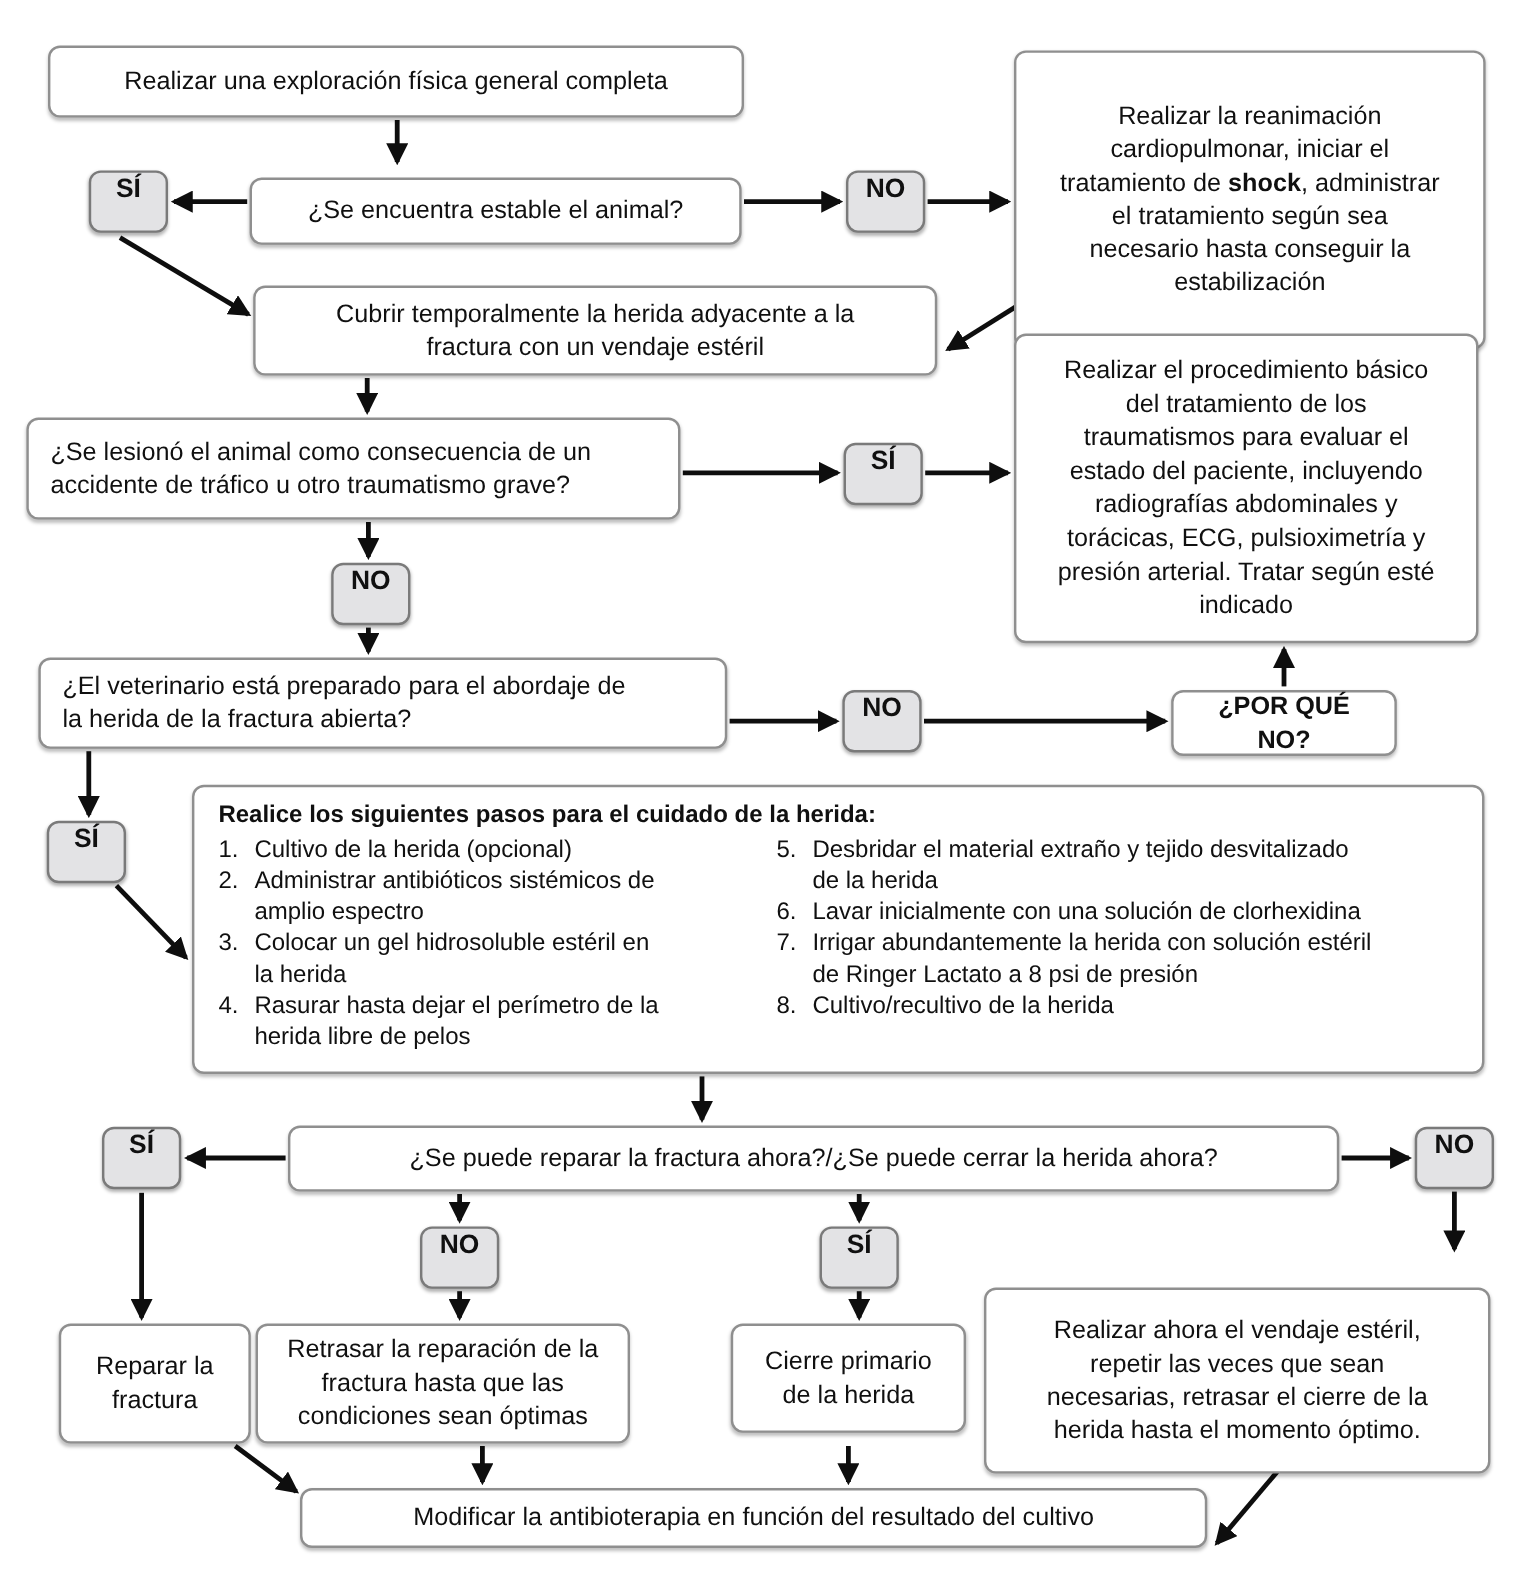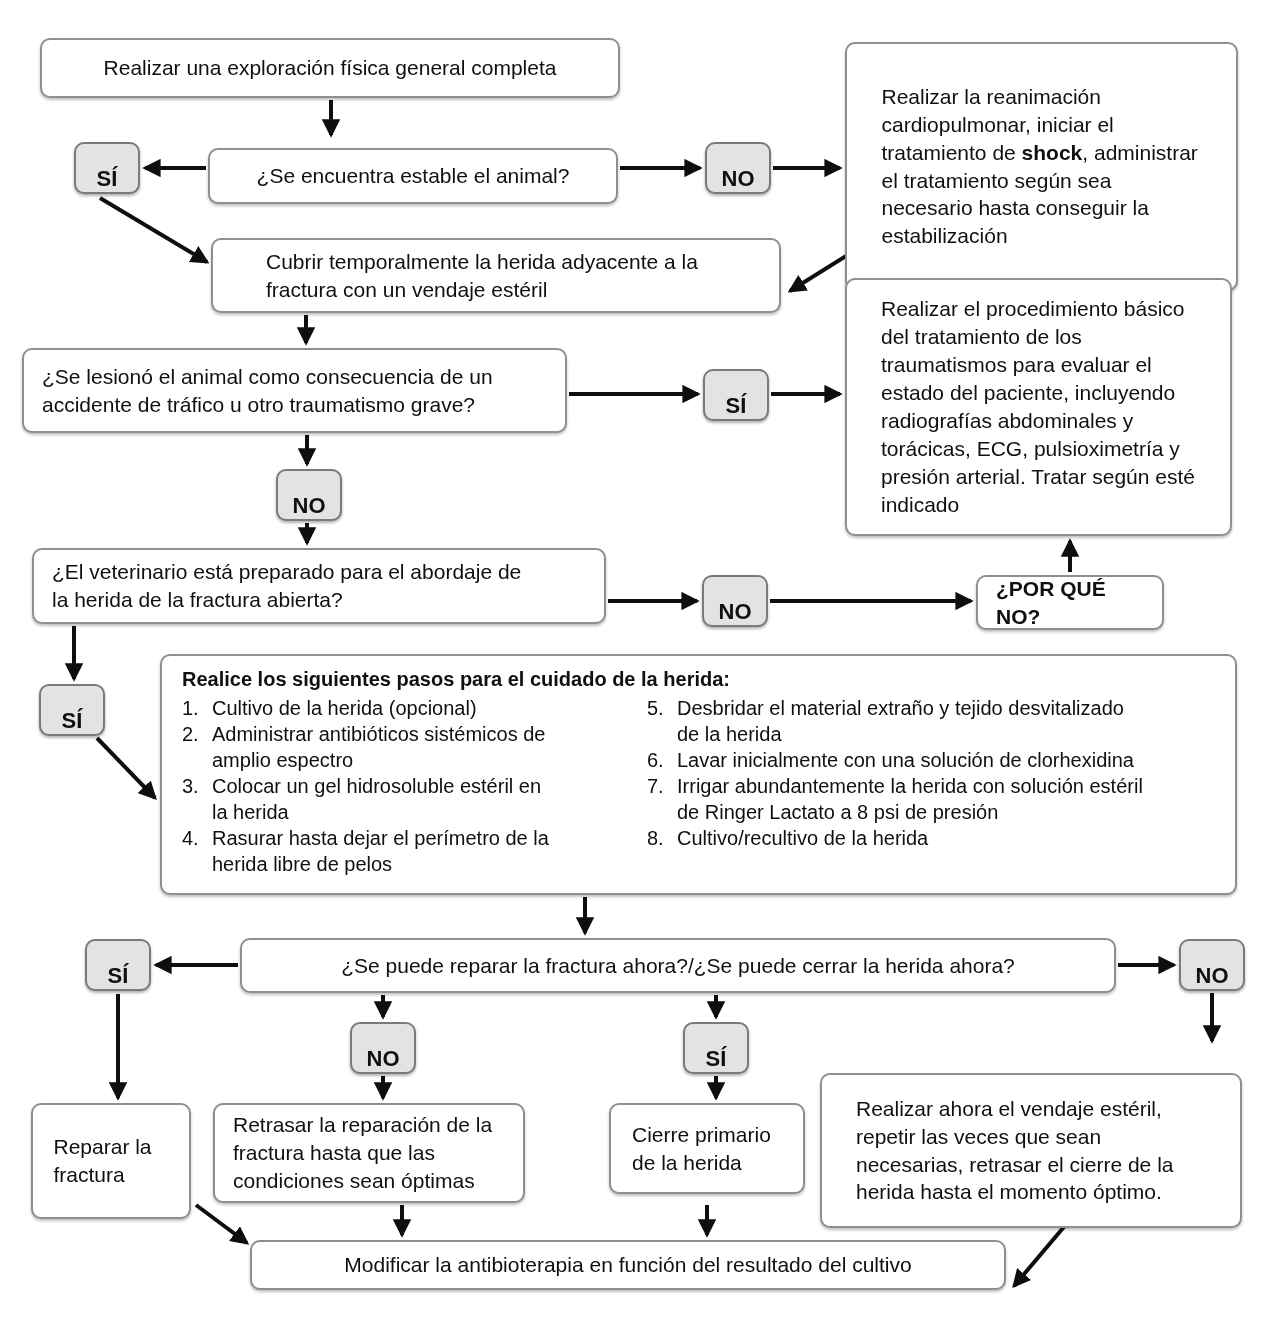--- a/index.html
+++ b/index.html
@@ -7,29 +7,29 @@
     position:relative;width:1275px;height:1320px;background:#ffffff;
     font-family:"Liberation Sans","DejaVu Sans",sans-serif;color:#101010;
     overflow:hidden;
   }
   .arrows{position:absolute;left:0;top:0;width:1275px;height:1320px;}
   .arrows line{stroke:#0e0e0e;stroke-width:4;}
   .box{
     position:absolute;background:#ffffff;border:2px solid #8f8f8f;border-radius:10px;
     box-shadow:0 2px 3px rgba(0,0,0,.25);
     display:flex;align-items:center;justify-content:center;
-    font-size:21px;line-height:1.33;text-align:left;box-sizing:border-box;
+    font-size:21px;line-height:1.33;text-align:center;box-sizing:border-box;
     padding:6px 18px;
   }
   .box.left{justify-content:flex-start;text-align:left;}
   .box .inner{display:inline-block;}
   .badge{
     position:absolute;width:66px;height:52px;background:#e3e3e5;border:2px solid #7a7a7a;
     border-radius:10px;box-shadow:0 2px 3px rgba(0,0,0,.3);
-    display:flex;align-items:flex-end;justify-content:center;
+    display:flex;align-items:flex-start;justify-content:center;
     font-size:22px;font-weight:bold;box-sizing:border-box;
   }
   .bold{font-weight:bold;}
   
   .steps{
     position:absolute;left:160px;top:654px;width:1077px;height:241px;
     background:#fff;border:2px solid #8f8f8f;border-radius:10px;
     box-shadow:0 2px 3px rgba(0,0,0,.25);box-sizing:border-box;
     padding:10px 18px 8px 20px;font-size:20px;line-height:1.3;
   }
@@ -191,21 +191,21 @@
   <div class="badge" style="left:1179px;top:939px;">
     <span>NO</span>
   </div>
   <div class="badge" style="left:350px;top:1022px;">
     <span>NO</span>
   </div>
   <div class="badge" style="left:683px;top:1022px;">
     <span>SÍ</span>
   </div>
 
-  <div class="box" style="left:31px;top:1103px;width:160px;height:116px;">
+  <div class="box" style="left:49px;top:1103px;width:160px;height:100px;">
     <span class="inner" style="max-width:115px;">Reparar la fractura</span>
   </div>
 
   <div class="box" style="left:213px;top:1103px;width:312px;height:100px;">
     <span class="inner" style="max-width:290px;">Retrasar la reparación de la fractura hasta que las condiciones sean óptimas</span>
   </div>
 
   <div class="box" style="left:609px;top:1103px;width:196px;height:91px;">
     <span class="inner" style="max-width:150px;">Cierre primario de la herida</span>
   </div>

